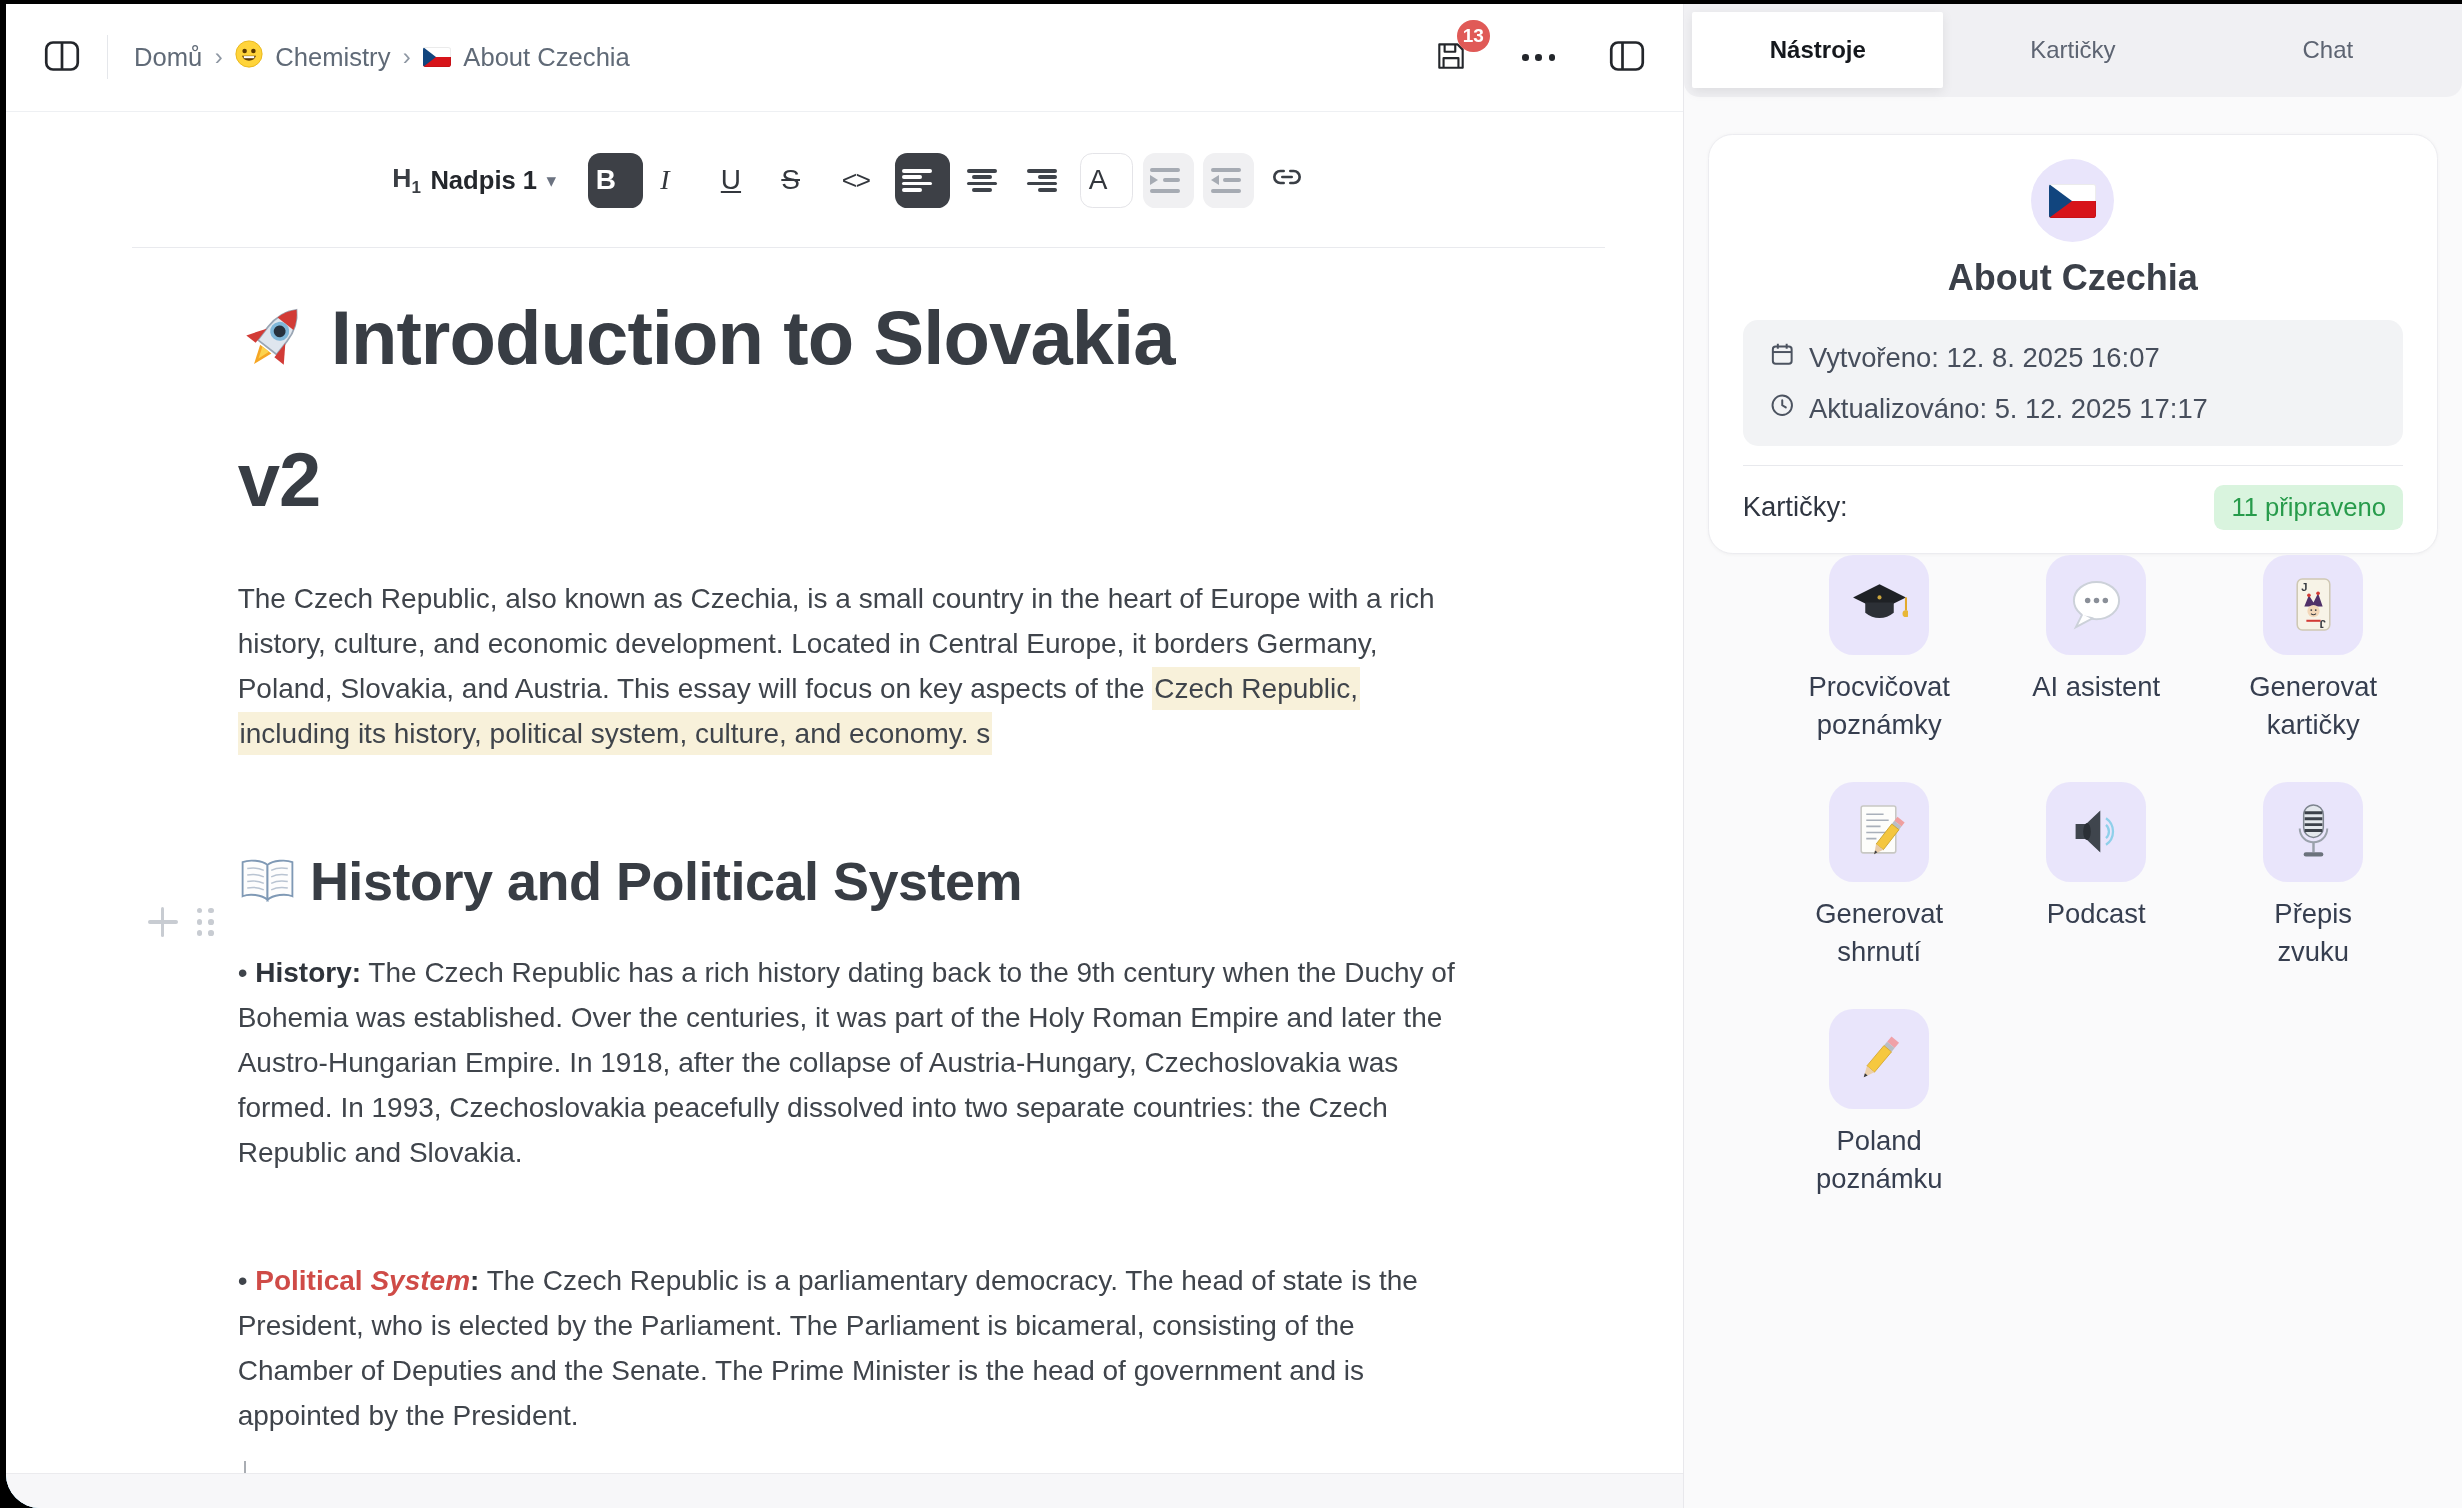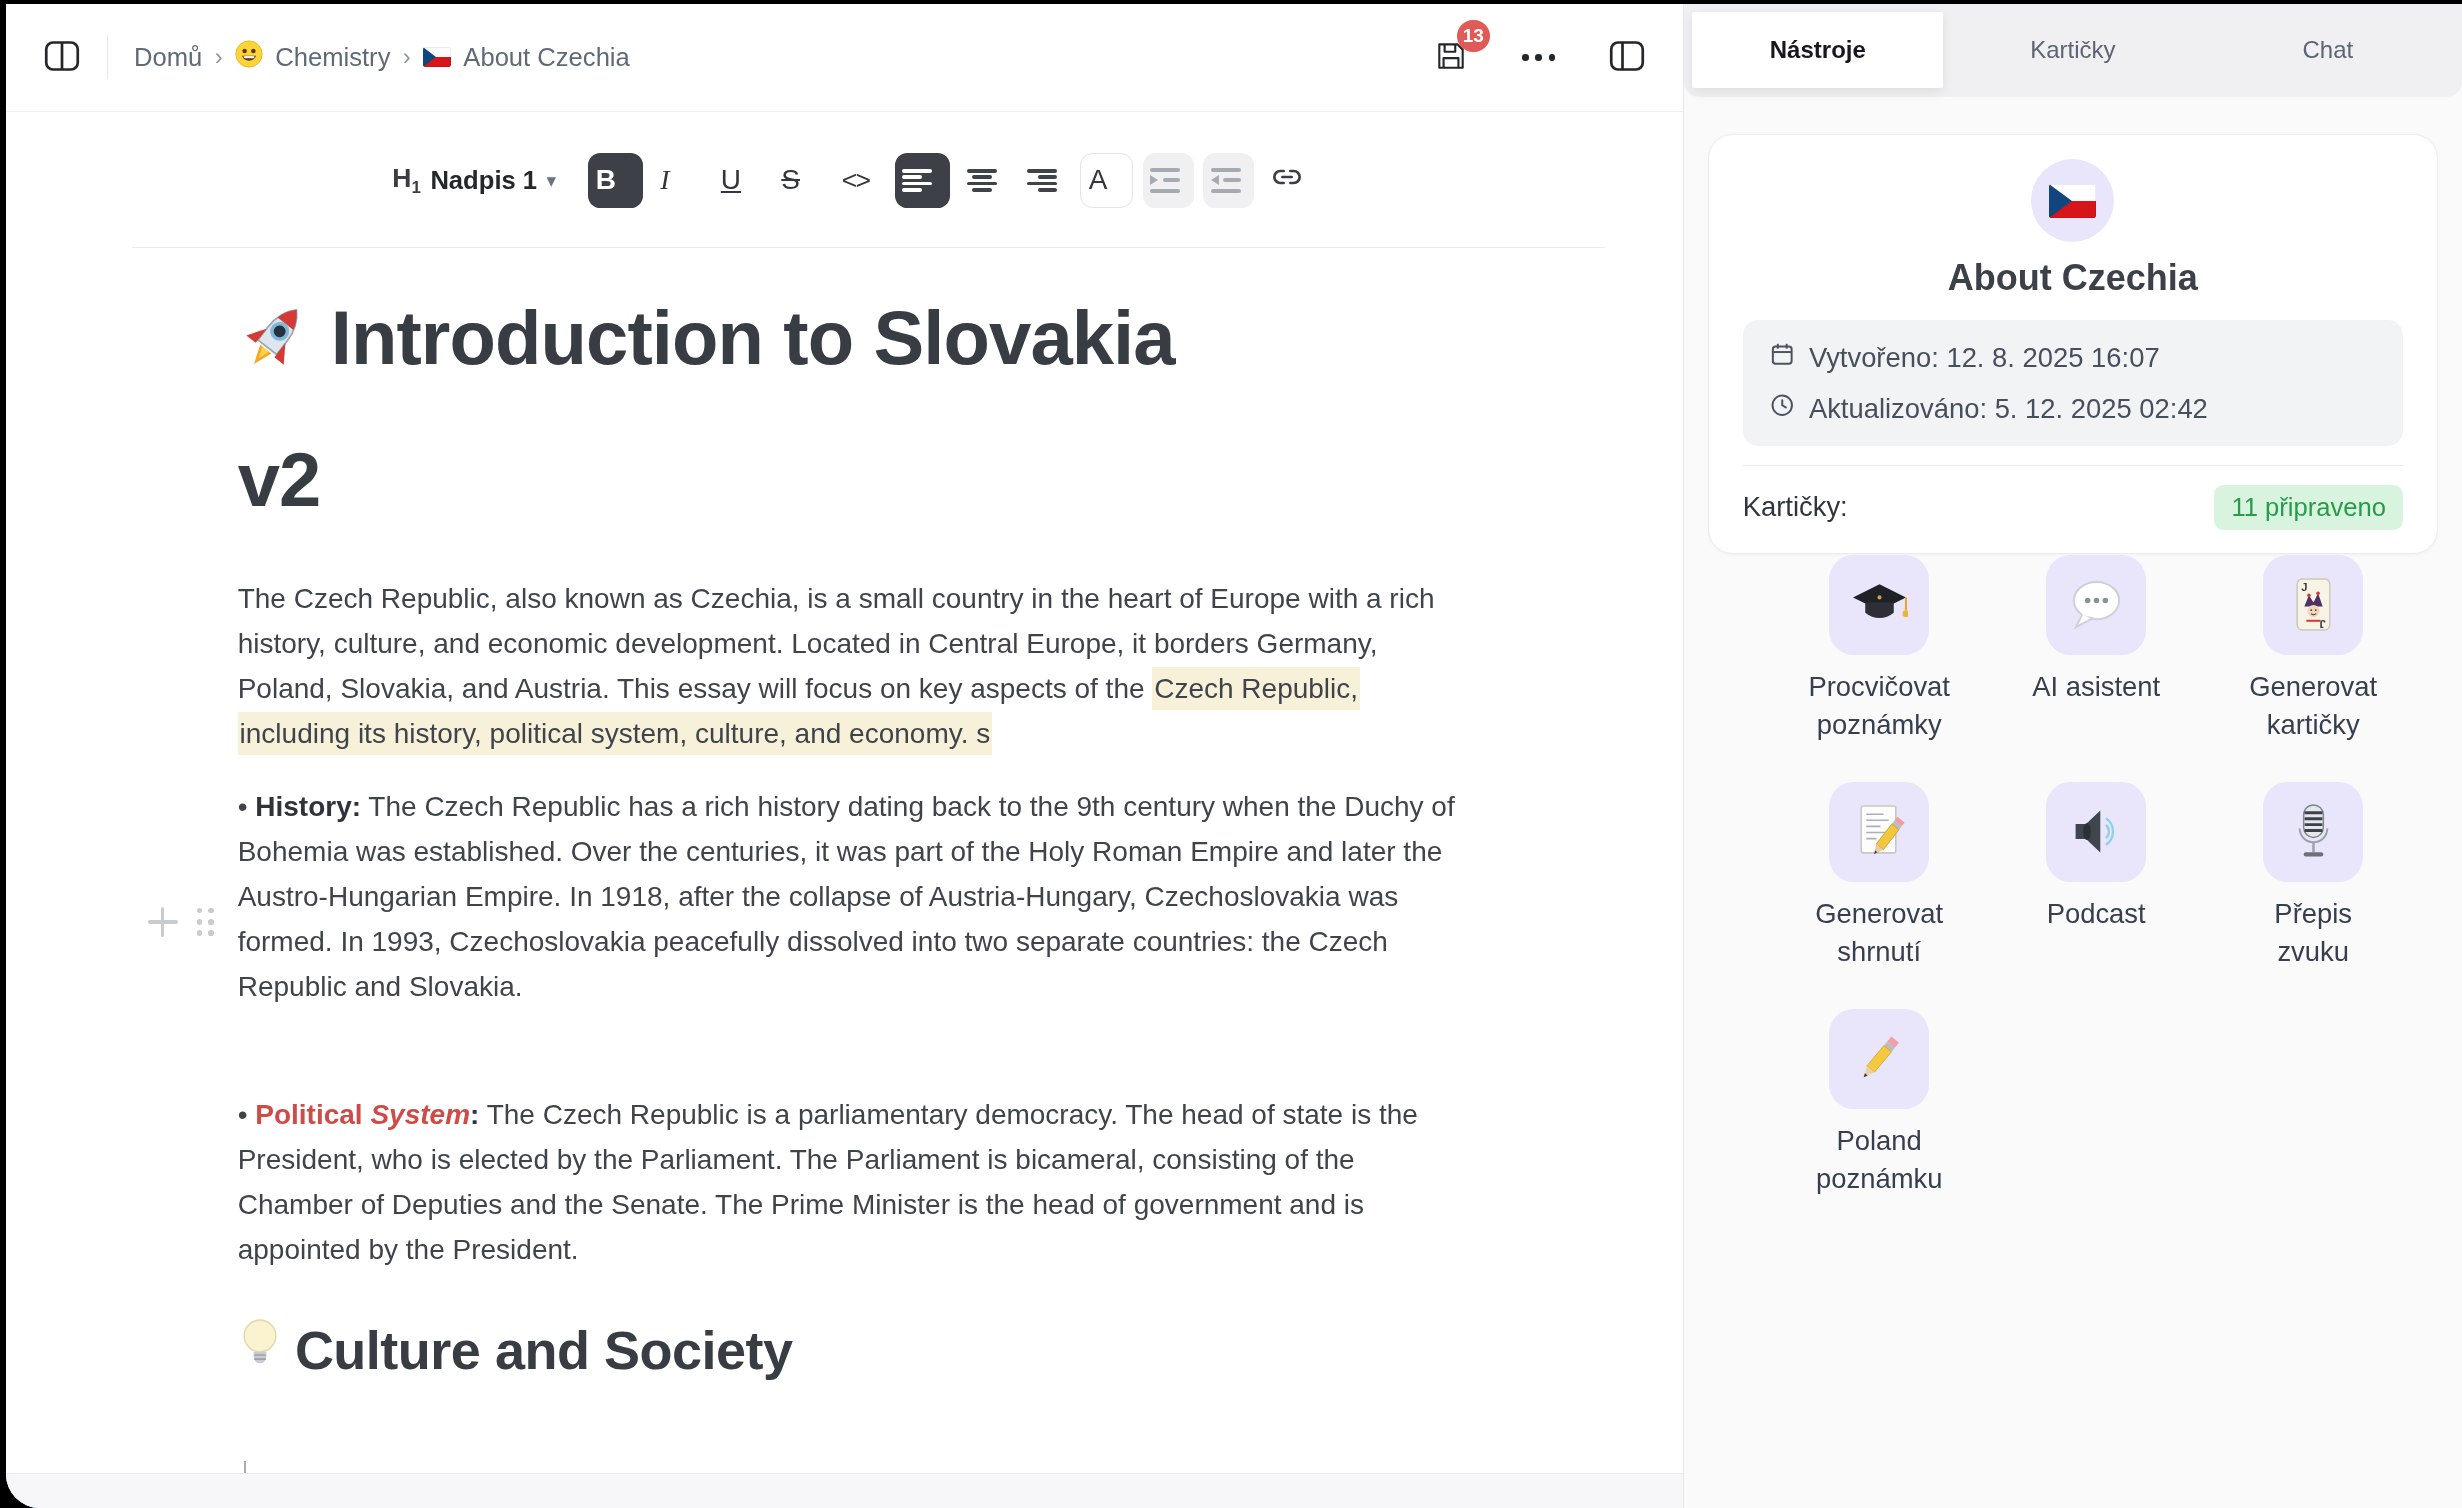--- a/index.html
+++ b/index.html
@@ -276,20 +276,30 @@
               <path d="M26 46 L38 46 L32 62 Z" fill="#f6a623"></path>
               <path d="M28.5 46 L35.5 46 L32 56 Z" fill="#fcd34d"></path>
             </g>
           </svg>
         </span><span>Introduction to Slovakia</span><br>
         <span>v2</span>
       </h1>
 
       <p class="p-intro"><span>The Czech Republic, also known as Czechia, is a small country in the heart of Europe with a rich history, culture, and economic development. Located in Central Europe, it borders Germany, Poland, Slovakia, and Austria. This essay will focus on key aspects of the </span><span class="hl">Czech Republic, including its history, political system, culture, and economy. s</span></p>
 
+      <h2 class="h2-history">
+        <span class="inline-ic-h2">
+          <svg width="59" height="51" viewBox="0 0 64 52">
+            <path d="M32 8 C26 3 12 2 5 5 L5 42 C12 39 26 40 32 46 Z" fill="#fdfdfd" stroke="#7f99b5" stroke-width="2"></path>
+            <path d="M32 8 C38 3 52 2 59 5 L59 42 C52 39 38 40 32 46 Z" fill="#fdfdfd" stroke="#7f99b5" stroke-width="2"></path>
+            <path d="M10 12 C16 11 24 12 28 14 M10 19 C16 18 24 19 28 21 M10 26 C16 25 24 26 28 28 M10 33 C16 32 24 33 28 35" stroke="#b9c4d2" stroke-width="1.6" fill="none"></path>
+            <path d="M54 12 C48 11 40 12 36 14 M54 19 C48 18 40 19 36 21 M54 26 C48 25 40 26 36 28 M54 33 C48 32 40 33 36 35" stroke="#b9c4d2" stroke-width="1.6" fill="none"></path>
+          </svg>
+        </span><span>History and Political System</span>
+      </h2>
 
       <p class="bullet1"><span>• </span><span class="dark-b">History:</span><span> The Czech Republic has a rich history dating back to the 9th century when the Duchy of Bohemia was established. Over the centuries, it was part of the Holy Roman Empire and later the Austro-Hungarian Empire. In 1918, after the collapse of Austria-Hungary, Czechoslovakia was formed. In 1993, Czechoslovakia peacefully dissolved into two separate countries: the Czech Republic and Slovakia.</span></p>
 
       <p class="bullet2"><span>• </span><span class="red-b">Political </span><span class="red-bi">System</span><span class="dark-b">:</span><span> The Czech Republic is a parliamentary democracy. The head of state is the President, who is elected by the Parliament. The Parliament is bicameral, consisting of the Chamber of Deputies and the Senate. The Prime Minister is the head of government and is appointed by the President.</span></p>
 
       <h2 class="h2-culture">
         <span class="inline-ic-h2">
           <svg width="44" height="59" viewBox="0 0 40 56">
             <circle cx="20" cy="18" r="15" fill="#fbf3cf" stroke="#e4d9ae" stroke-width="1.5"></circle>
             <path d="M14 33 h12 v5 a6 6 0 0 1 -12 0 Z" fill="#c9ccd2"></path>
@@ -340,21 +350,21 @@
           </span>
           <span>Vytvořeno: 12. 8. 2025 16:07</span>
         </div>
         <div class="meta-row">
           <span>
             <svg width="26.5" height="26.5" viewBox="0 0 24 24" fill="none" stroke="#4c5360" stroke-width="1.8">
               <circle cx="12" cy="12" r="8.8"></circle>
                 <path d="M12 7.5 V12 L15.2 14" stroke-linecap="round"></path>
             </svg>
           </span>
-          <span>Aktualizováno: 5. 12. 2025 02:42</span>
+          <span>Aktualizováno: 5. 12. 2025 17:17</span>
         </div>
       </div>
       <div class="card-row">
         <span class="card-row-label">Kartičky:</span>
         <span class="green-badge">11 připraveno</span>
       </div>
     </div>
 
     <div class="tools">
 

